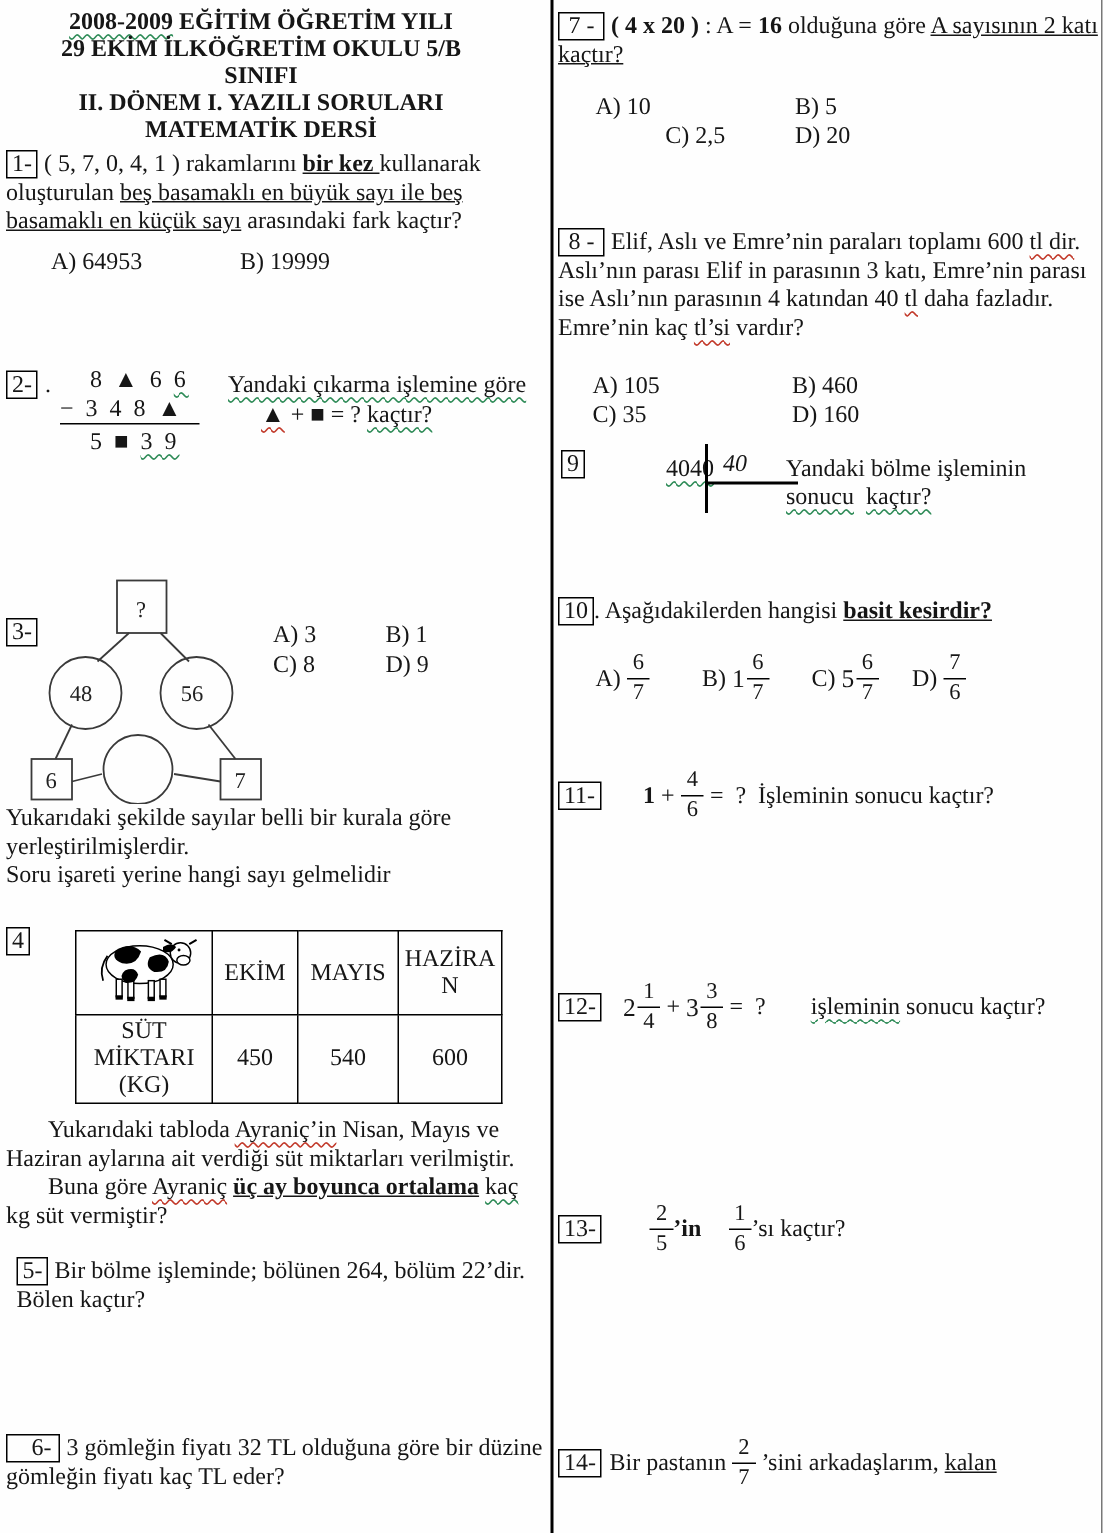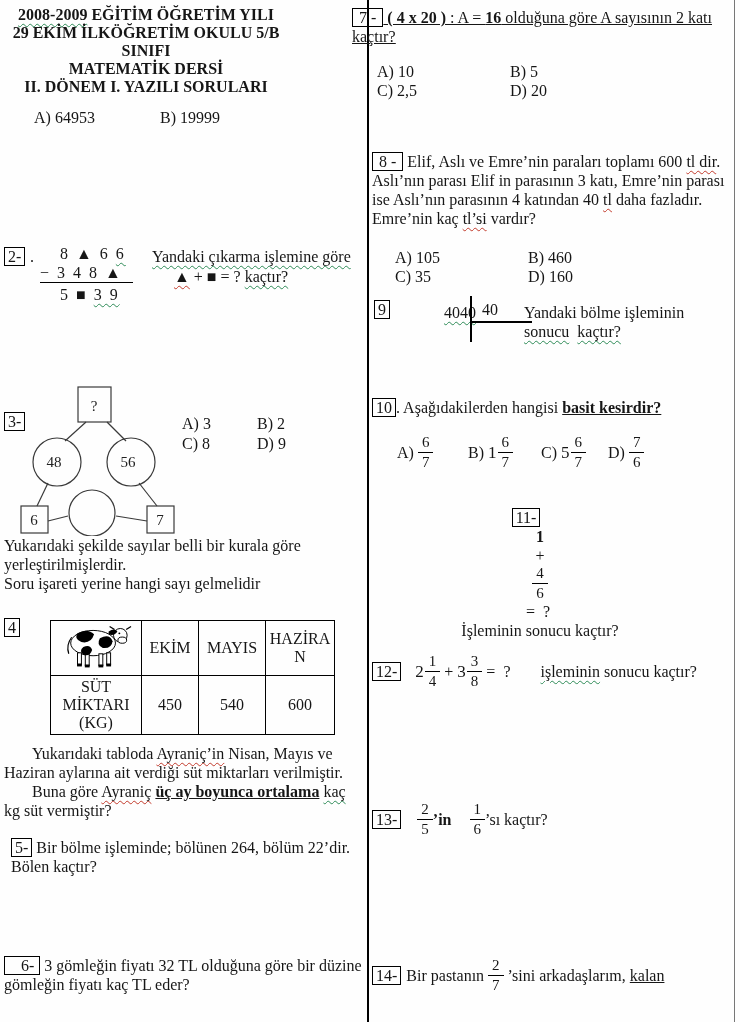--- a/index.html
+++ b/index.html
@@ -21,21 +21,21 @@
   .qnum.padL  { padding:0 5px 0 16px; }
 
   .b  { font-weight:bold; }
   .u  { text-decoration:underline; }
   .bu { font-weight:bold; text-decoration:underline; }
   .wg { text-decoration:underline; text-decoration-style:wavy; text-decoration-color:#2e8b57;
         text-decoration-thickness:1px; text-underline-offset:3px; }
   .wr { text-decoration:underline; text-decoration-style:wavy; text-decoration-color:#c23a2b;
         text-decoration-thickness:1px; text-underline-offset:3px; }
 
-  .hdr { left:0; top:6px; width:292px; text-align:center; font-weight:bold; line-height:18px; }
+  .hdr { left:0; top:6px; width:292px; text-align:center; font-weight:bold; line-height:18px;padding-left:28px; }
 
   .opts { margin:8px 0 0 30px; }
   .opt  { display:inline-block; min-width:126px; line-height:19px; white-space:pre; }
 
   
   .subrow { position:absolute; letter-spacing:2px; white-space:pre; }
   .subline { border-bottom:1.5px solid #000; padding:0 10px 1px 0; }
 
   
   .frac { display:inline-block; vertical-align:middle; text-align:center; line-height:17px; font-size:15px; }
@@ -52,40 +52,43 @@
     border:1.5px solid #000; text-align:center; vertical-align:middle;
     padding:2px 3px; overflow-wrap:anywhere; line-height:18px;
   }
   td.cow-cell { width:84px; }
   td.m1 { width:50px; } td.m2 { width:60px; } td.m3 { width:62px;margin-top:19px; }
   tr.hrow td { height:48px; } tr.drow td { height:52px; }
 
   .para { margin:0; text-indent:28px; }
 
   
-  .ldiv-right { display:inline-block; border-left:2px solid #000; height:46px; vertical-align:top; }
+  .ldiv-right { display:inline-block; border-left:2px solid #000; height:46px; vertical-align:top;font-style:italic; }
   .ldiv-divisor { display:inline-block; border-bottom:2px solid #000; padding:4px 34px 2px 10px; }
 
   svg text { font-family:"Liberation Serif","DejaVu Serif",serif; }
 </style>
 </head>
 <body>
 
 <div class="page">
   <div class="divider"></div>
   <div class="redge"></div>
 
   <div class="q hdr">
     <div><span class="wg">2008-2009</span><span> EĞİTİM ÖĞRETİM YILI</span></div>
     <div>29 EKİM İLKÖĞRETİM OKULU 5/B SINIFI</div>
+    <div>II. DÖNEM I. YAZILI SORULARI</div>
     <div>MATEMATİK DERSİ</div>
-    <div>II. DÖNEM I. YAZILI SORULARI</div>
   </div>
 
   <div class="q" style="left:4px; top:100px; width:362px;">
+    <div>
+      <span class="qnum">1-</span><span> ( 5, 7, 0, 4, 1 ) rakamlarını </span><span class="bu">bir kez </span><span>kullanarak oluşturulan </span><span class="u">beş basamaklı en büyük sayı ile beş basamaklı en küçük sayı</span><span> arasındaki fark kaçtır?</span>
+    </div>
     <div class="opts">
       <div><span class="opt">A) 64953</span><span class="opt">B) 19999</span></div>
     </div>
   </div>
 
   <div class="q" style="left:4px; top:244px; width:362px; height:64px;">
     <span class="qnum" style="position:absolute; left:0; top:3px;">2-</span>
     <span style="position:absolute; left:26px; top:3px;">.</span>
     <div class="subrow" style="left:56px; top:0;"><span>8 ▲ 6 </span><span class="wg">6</span></div>
     <div class="subrow" style="left:36px; top:19px;"><span class="subline">− 3 4 8 ▲</span></div>
@@ -113,21 +116,21 @@
       </g>
       <g fill="#222" font-size="15" text-anchor="middle">
         <text x="78" y="27">?</text>
         <text x="38" y="83">48</text>
         <text x="112" y="83">56</text>
         <text x="18" y="141">6</text>
         <text x="144" y="141">7</text>
       </g>
     </svg>
     <span class="opt" style="position:absolute; left:178px; top:30px; min-width:0;">A) 3</span>
-    <span class="opt" style="position:absolute; left:253px; top:30px; min-width:0;">B) 2</span>
+    <span class="opt" style="position:absolute; left:253px; top:30px; min-width:0;">B) 1</span>
     <span class="opt" style="position:absolute; left:178px; top:50px; min-width:0;">C) 8</span>
     <span class="opt" style="position:absolute; left:253px; top:50px; min-width:0;">D) 9</span>
     <div style="position:absolute; left:0; top:152px; width:360px;">
       <div>Yukarıdaki şekilde sayılar belli bir kurala göre yerleştirilmişlerdir.</div>
       <div>Soru işareti yerine hangi sayı gelmelidir</div>
     </div>
   </div>
 
   <div class="q" style="left:4px; top:610px; width:362px; height:216px;">
     <span class="qnum" style="position:absolute; left:0; top:8px;">4</span>
@@ -175,27 +178,27 @@
   </div>
 
   <div class="q" style="left:11px; top:838px; width:362px;">
     <span class="qnum">5-</span><span> Bir bölme işleminde; bölünen 264, bölüm 22’dir. Bölen kaçtır?</span>
   </div>
 
   <div class="q" style="left:4px; top:956px; width:362px;">
     <span class="qnum padL">6-</span><span> 3 gömleğin fiyatı 32 TL olduğuna göre bir düzine gömleğin fiyatı kaç TL eder?</span>
   </div>
 
-  <div class="q" style="left:352px; top:8px; width:361px; height:112px;text-decoration:underline;">
+  <div class="q" style="left:372px; top:8px; width:361px; height:112px;">
     <div>
       <span class="qnum wide">7 -</span><span class="b"> ( 4 x 20 )</span><span> : A = </span><span class="b">16</span><span> olduğuna göre </span><span class="u">A sayısının 2 katı kaçtır?</span>
     </div>
     <div style="position:absolute; left:25px; top:54px;">
       <div><span class="opt" style="min-width:133px;">A) 10</span><span class="opt">B) 5</span></div>
-      <div><span class="opt" style="min-width:133px;">C) 2,5</span><span class="opt">D) 20</span></div>
+      <div><span class="opt" style="min-width:133px;text-align:center;">C) 2,5</span><span class="opt">D) 20</span></div>
     </div>
   </div>
 
   <div class="q" style="left:372px; top:152px; width:361px; height:140px;">
     <div>
       <span class="qnum wide">8 -</span><span> Elif, Aslı ve Emre’nin paraları toplamı 600  </span><span class="wr">tl dir</span><span>. Aslı’nın parası Elif in parasının 3 katı, Emre’nin parası ise Aslı’nın parasının 4 katından 40  </span><span class="wr">tl</span><span> daha fazladır. Emre’nin kaç  </span><span class="wr">tl’si</span><span> vardır?</span>
     </div>
     <div style="position:absolute; left:23px; top:96px;">
       <div><span class="opt" style="min-width:133px;">A) 105</span><span class="opt">B) 460</span></div>
       <div><span class="opt" style="min-width:133px;">C) 35</span><span class="opt">D) 160</span></div>
@@ -229,42 +232,42 @@
       <span>C)</span><span> </span>
       <span class="whole">5</span>
       <span class="frac"><span class="fnum">6</span><span class="fden">7</span></span>
     </div>
     <div class="eq" style="position:absolute; left:236px; top:36px;">
       <span>D)</span><span> </span>
       <span class="frac"><span class="fnum">7</span><span class="fden">6</span></span>
     </div>
   </div>
 
-  <div class="q eq" style="left:372px; top:508px; width:336px; height:44px;flex-direction:column;">
+  <div class="q eq" style="left:372px; top:508px; width:336px; height:44px;">
     <span class="qnum" style="margin-right:28px;">11-</span>
     <span class="b">1</span><span> + </span>
     <span class="frac"><span class="fnum">4</span><span class="fden">6</span></span>
     <span> =  ?  </span>
     <span>İşleminin sonucu kaçtır?</span>
   </div>
 
   <div class="q eq" style="left:372px; top:648px; width:361px; height:46px;">
     <span class="qnum" style="margin-right:14px;">12-</span>
     <span class="whole">2</span>
     <span class="frac"><span class="fnum">1</span><span class="fden">4</span></span>
     <span> + </span>
     <span class="whole">3</span>
     <span class="frac"><span class="fnum">3</span><span class="fden">8</span></span>
     <span> =  ?</span>
     <span class="wg" style="margin-left:30px;">işleminin</span>
     <span> sonucu kaçtır?</span>
   </div>
 
   <div class="q eq" style="left:372px; top:796px; width:361px; height:46px;">
-    <span class="qnum" style="margin-right:16px;text-align:right;">13-</span>
+    <span class="qnum" style="margin-right:32px;text-align:right;">13-</span>
     <span class="frac"><span class="fnum">2</span><span class="fden">5</span></span>
     <span class="b">’in</span>
     <span class="frac" style="margin-left:18px;"><span class="fnum">1</span><span class="fden">6</span></span>
     <span>’sı kaçtır?</span>
   </div>
 
   <div class="q eq" style="left:372px; top:952px; width:361px; height:46px;">
     <span class="qnum" style="margin-right:5px;">14-</span>
     <span>Bir pastanın </span>
     <span class="frac"><span class="fnum">2</span><span class="fden">7</span></span>

